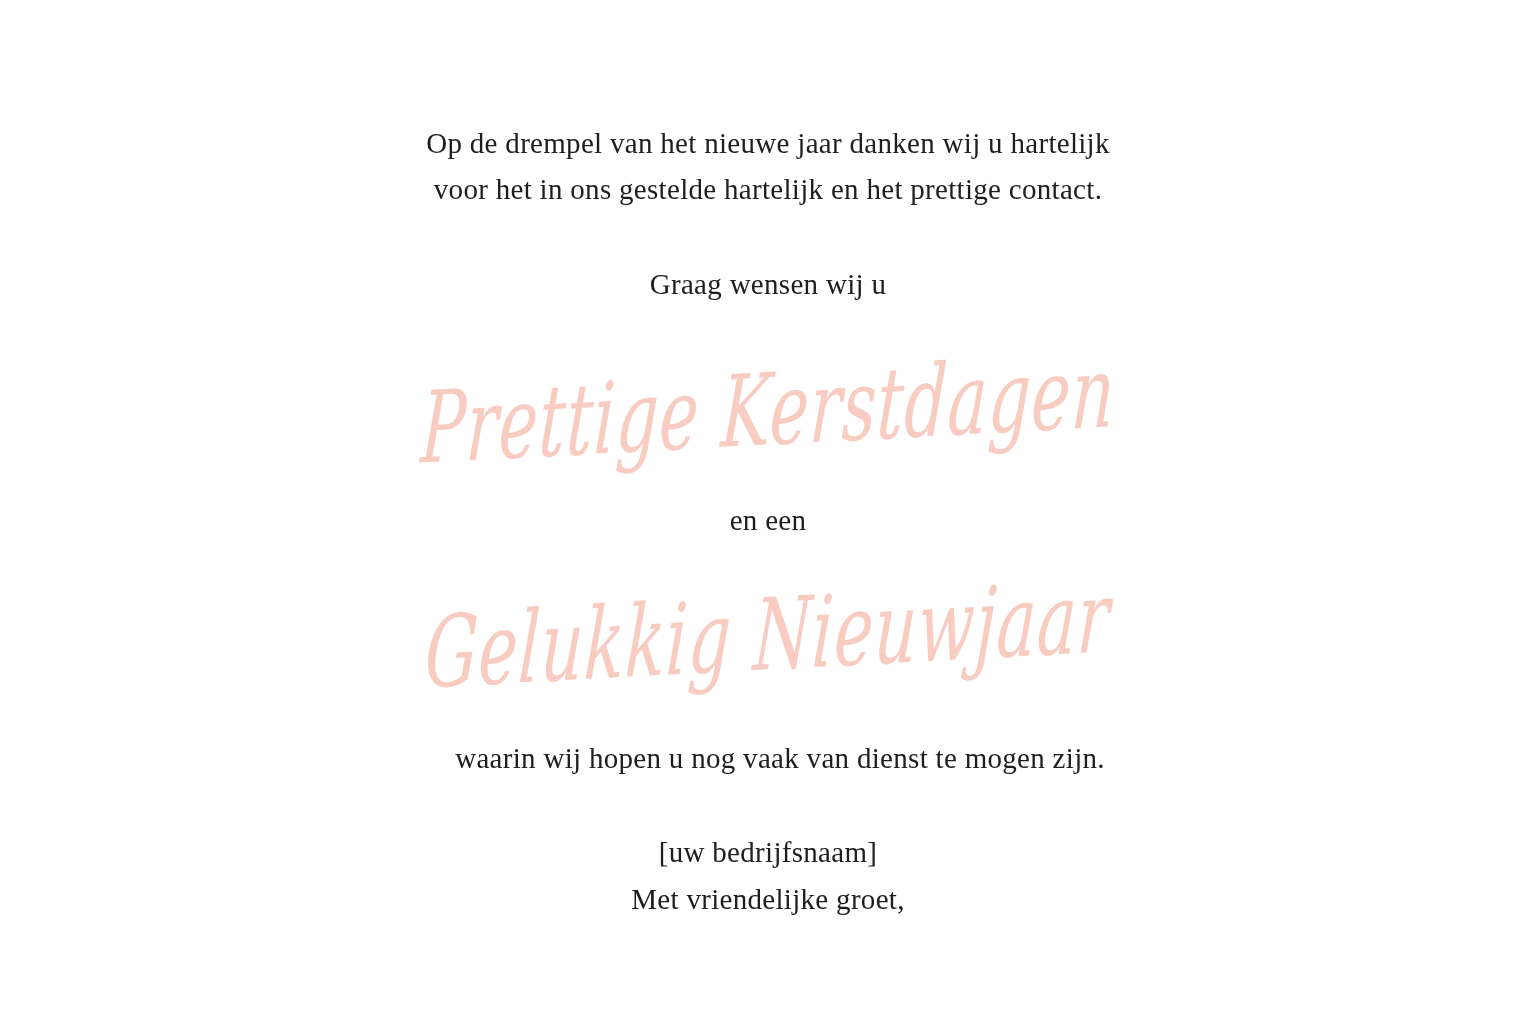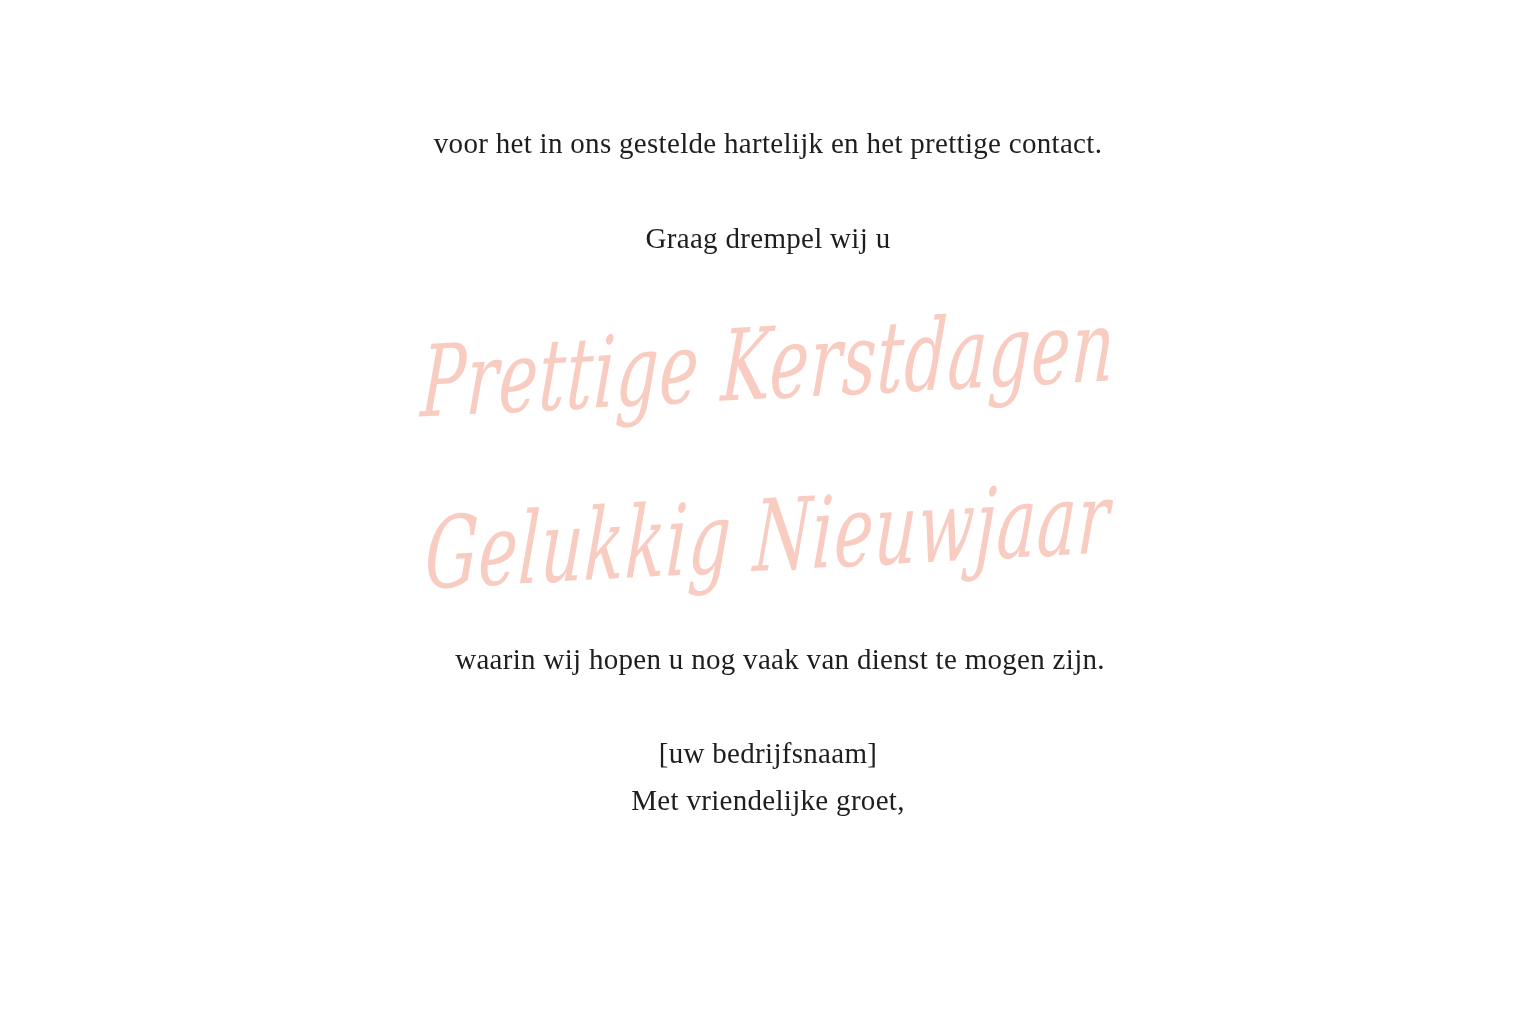--- a/index.html
+++ b/index.html
@@ -56,29 +56,31 @@
     transform: scaleY(1.5) rotate(-2deg) skewX(-6deg);
     transform-origin: center center;
   }
 </style>
 </head>
 <body>
 
 <div class="card">
 
   <div class="intro">
+    <p class="body-line">Op de drempel van het nieuwe jaar danken wij u hartelijk</p>
     <p class="body-line">voor het in ons gestelde hartelijk en het prettige contact.</p>
   </div>
 
-  <p class="body-line lead-line">Graag drempel wij u</p>
+  <p class="body-line lead-line">Graag wensen wij u</p>
 
   <div class="script-block first">
     <span class="script-text">Prettige Kerstdagen</span>
   </div>
 
+  <p class="body-line connector-line">en een</p>
 
   <div class="script-block second">
     <span class="script-text">Gelukkig Nieuwjaar</span>
   </div>
 
   <p class="body-line closing-line">waarin wij hopen u nog vaak van dienst te mogen zijn.</p>
 
   <div class="signoff">
     <p class="body-line">[uw bedrijfsnaam]</p>
     <p class="body-line">Met vriendelijke groet,</p>

